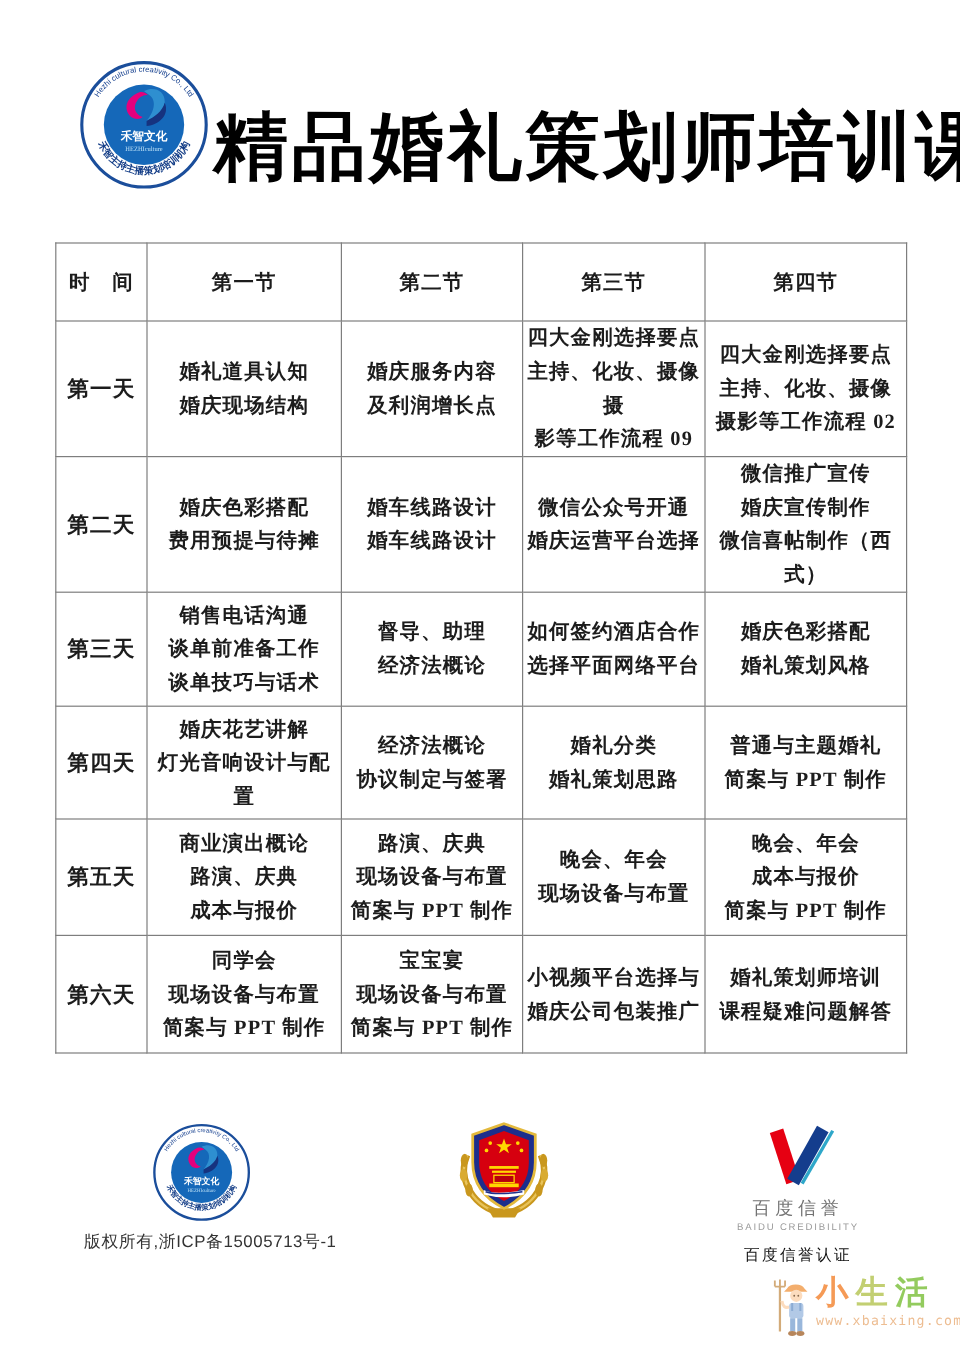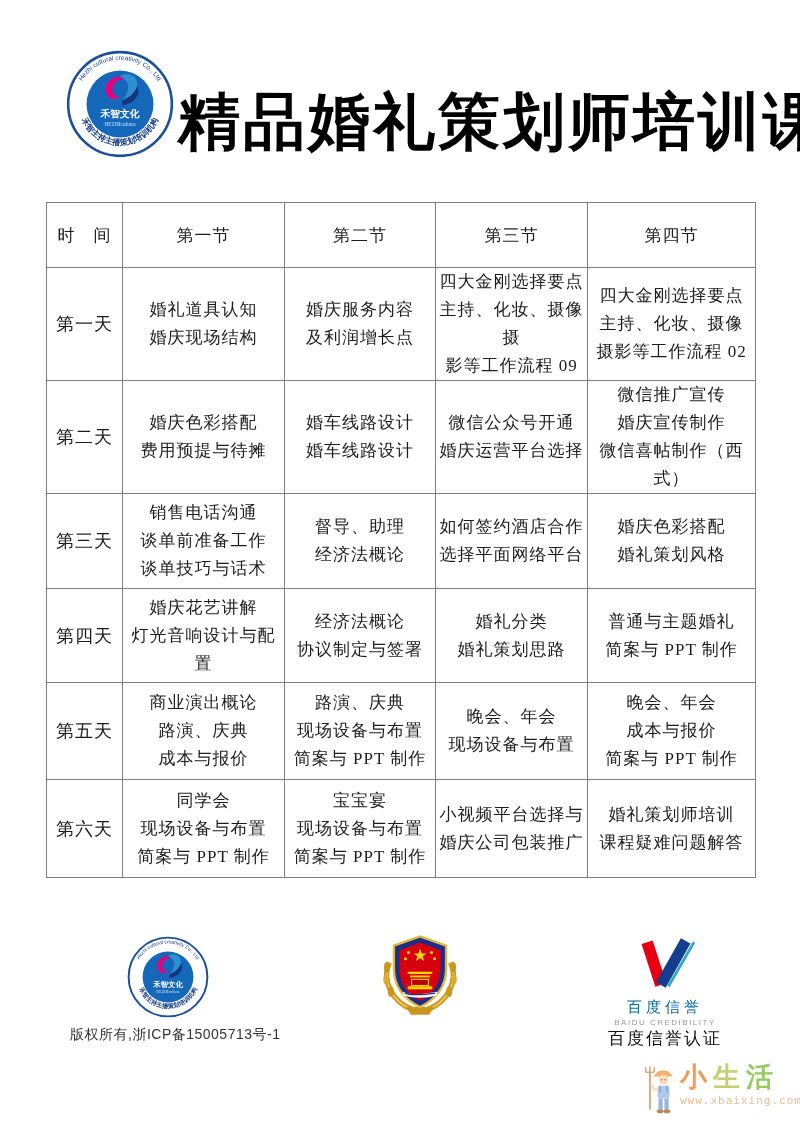--- a/index.html
+++ b/index.html
@@ -16,21 +16,21 @@
     position:absolute; left:178px; top:80px; width:566px;
     font-size:62px; font-weight:bold; letter-spacing:3px; text-align:center;
     color:#000; white-space:nowrap;
     font-family:"Liberation Serif","DejaVu Serif",serif;
   }
 
   
   .table-wrap { position:absolute; left:46px; top:202px; width:709px; }
   table { width:100%; border-collapse:collapse; table-layout:fixed; }
   th, td { border:1px solid #7e7e7e; text-align:center; vertical-align:middle;
-           font-size:17px; letter-spacing:1px; color:#1c1c1c; font-weight:normal; }
+           font-size:17px; letter-spacing:1px; color:#1c1c1c; font-weight:bold; }
   td div { line-height:28px; }
   thead tr { height:65px; }
   tbody tr:nth-child(1){ height:105px; }
   tbody tr:nth-child(2){ height:90px;  }
   tbody tr:nth-child(3){ height:95px;  }
   tbody tr:nth-child(4){ height:94px;  }
   tbody tr:nth-child(5){ height:97px;  }
   tbody tr:nth-child(6){ height:98px;  }
   .day-cell { font-size:18px; }
 
@@ -49,29 +49,29 @@
   .police-text {
     font-family:"Liberation Sans","DejaVu Sans",sans-serif;
     font-size:18px; font-weight:bold; color:#000; white-space:nowrap;
   }
 
   .footer-right { position:absolute; left:580px; top:934px; width:170px; text-align:center; }
   .baidu-mark { width:78px; height:62px; margin:0 auto; }
   .baidu-mark svg { width:100%; height:100%; }
   .baidu-cn {
     font-family:"Liberation Sans","DejaVu Sans",sans-serif;
-    font-size:15px; color:#0369a1; letter-spacing:4px; margin-top:2px;
+    font-size:15px; color:#737373; letter-spacing:4px; margin-top:2px;
   }
   .baidu-en {
     font-family:"Liberation Sans","DejaVu Sans",sans-serif;
     font-size:8px; color:#9a9a9a; letter-spacing:1.5px; margin-top:1px;
   }
   .baidu-caption {
     font-family:"Liberation Sans","DejaVu Sans",sans-serif;
-    font-size:17px; color:#111; letter-spacing:2px; 
+    font-size:13px; color:#111; letter-spacing:2px; margin-top:10px;
   }
 
   
   .watermark { position:absolute; right:4px; bottom:6px; width:152px; height:60px;
                display:flex; align-items:flex-start; }
   .wm-figure { width:34px; height:56px; flex:0 0 auto; }
   .wm-figure svg { width:100%; height:100%; }
   .wm-textcol { margin-left:2px; }
   .wm-name { font-size:27px; font-weight:bold; letter-spacing:6px; line-height:30px;
              font-family:"Liberation Sans","DejaVu Sans",sans-serif; white-space:nowrap; }

